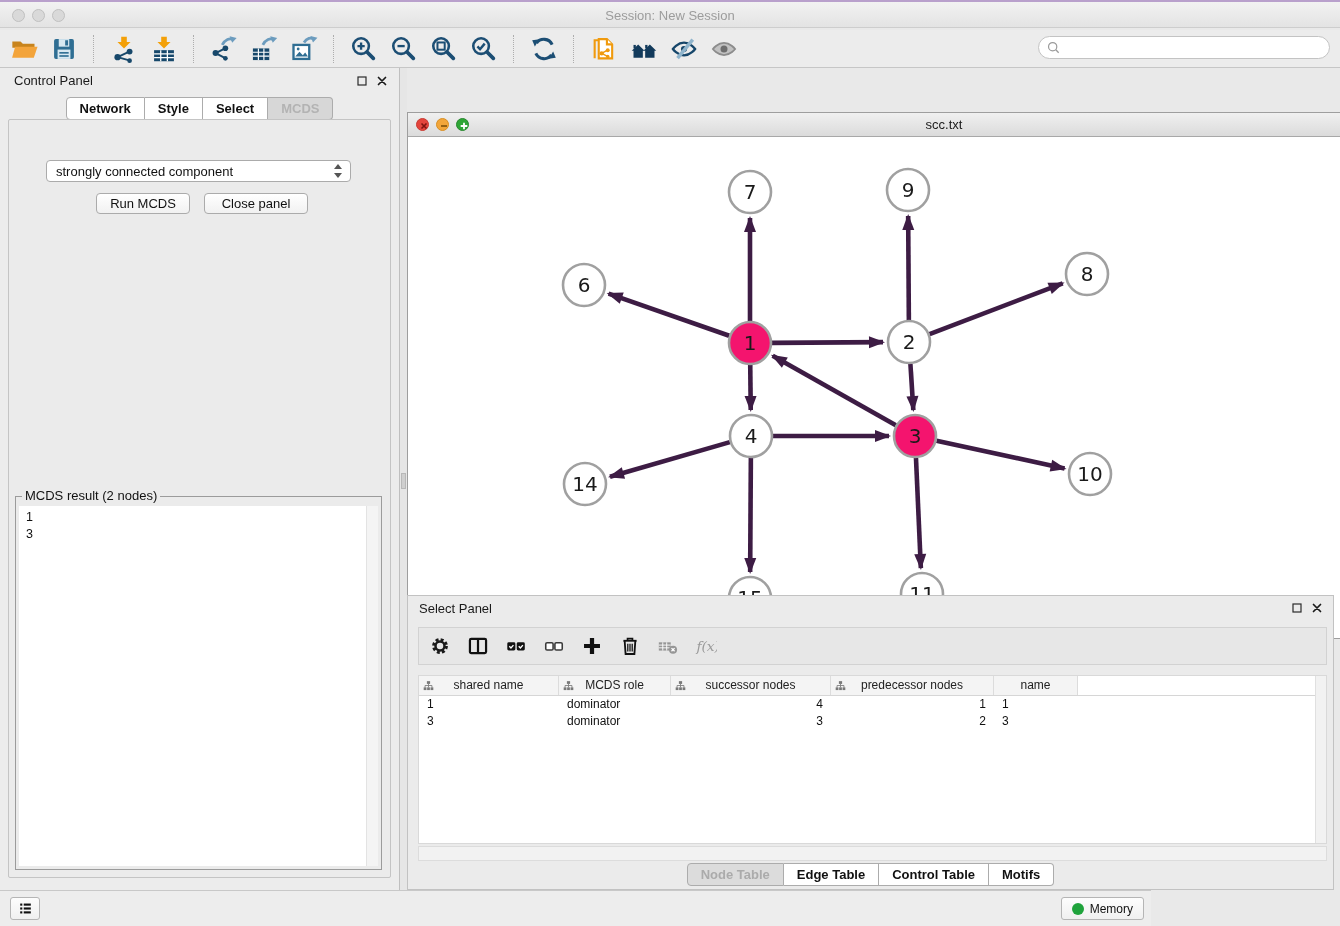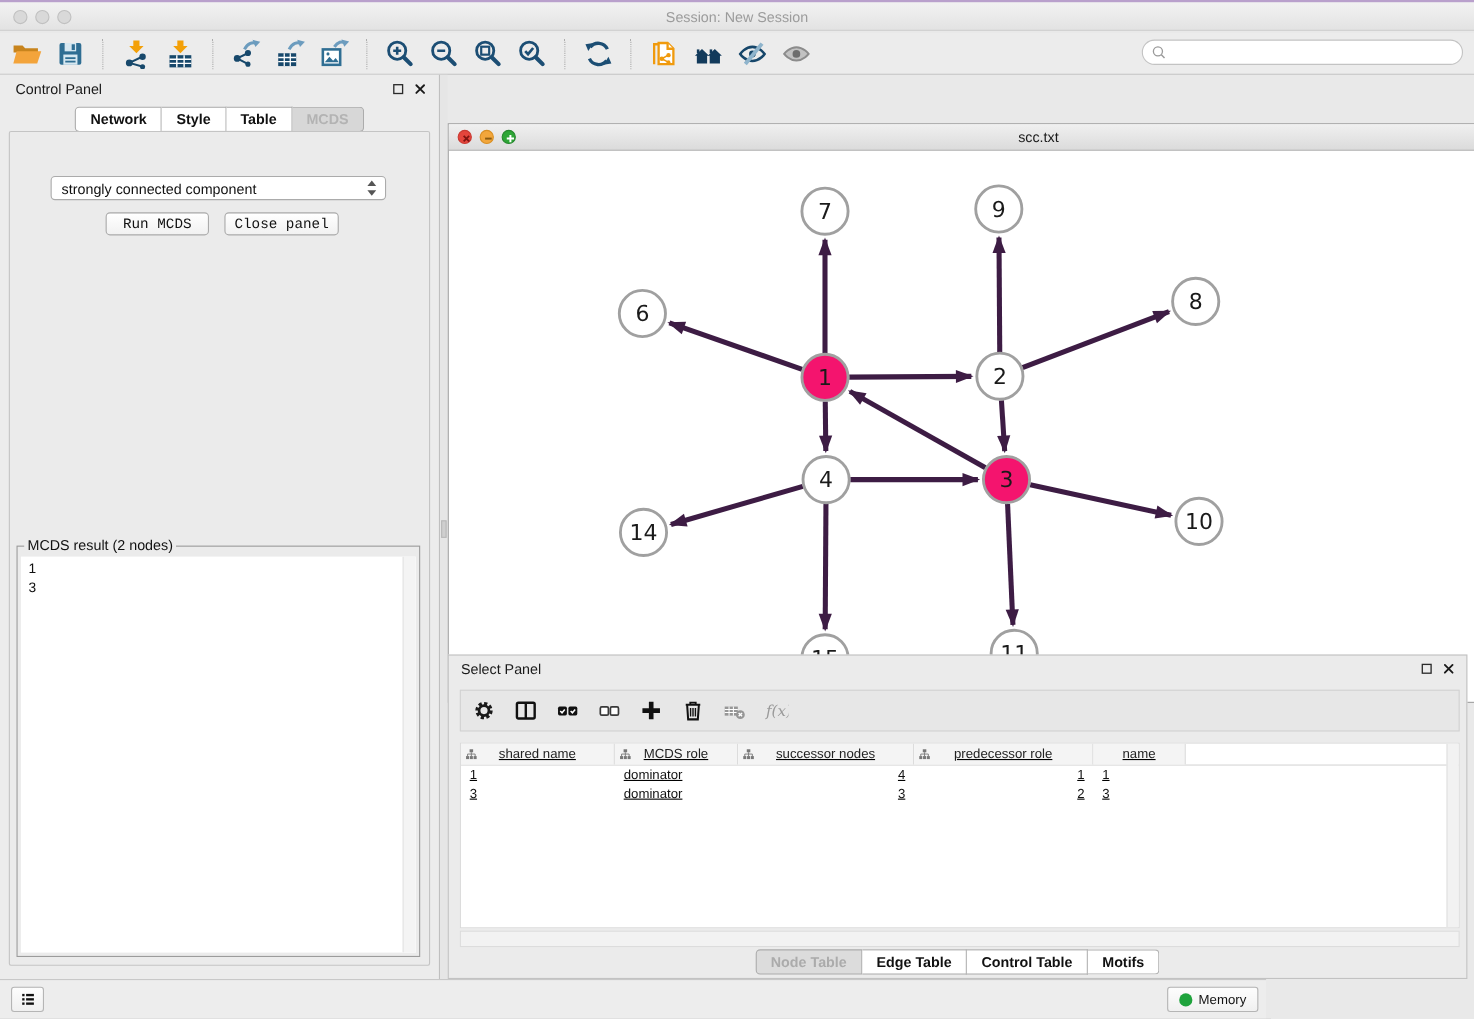--- a/index.html
+++ b/index.html
@@ -41,21 +41,21 @@
            border:1px solid #C4C4C4;border-radius:2px;}
   .opt-label{position:absolute;top:18px;left:0;width:100%;text-align:center;font-size:13px;color:#111;}
   .combo{position:absolute;top:40px;left:37px;right:39px;height:22px;background:#FFF;border:1px solid #ABABAB;
          border-radius:4px;font-size:13px;line-height:22px;padding-left:9px;box-sizing:border-box;color:#111;}
   .combo .arrows{position:absolute;right:7px;top:3px;width:9px;height:16px;}
   .combo .arrows div{width:0;height:0;border-left:4.5px solid transparent;border-right:4.5px solid transparent;}
   .arr-up{border-bottom:5px solid #555;margin-bottom:4px;}
   .arr-dn{border-top:5px solid #555;}
   .mac-btn{position:absolute;height:21px;border:1px solid #ABABAB;border-radius:4px;
            background:linear-gradient(#FFFFFF,#F1F1F1);font-size:13px;color:#111;
-           font-family:Liberation Mono, monospace;cursor:default;}
+           font-family:Liberation Sans, sans-serif;cursor:default;}
   .result-fs{position:absolute;left:6px;right:8px;top:376px;bottom:7px;border:1px solid #9B9B9B;}
   .result-legend{position:absolute;top:-9px;left:6px;background:#EBEBEB;padding:0 3px;font-size:13px;color:#111;}
   .result-ta{position:absolute;left:3px;right:3px;top:9px;bottom:3px;background:#FFF;overflow:hidden;}
   .result-ta pre{margin:3px 0 0 7px;font-family:"Liberation Sans",sans-serif;font-size:12.5px;line-height:17px;color:#111;}
   .vtrack{position:absolute;right:0;top:0;bottom:0;width:11px;background:#F4F4F4;border-left:1px solid #E3E3E3;}
 
   .splitter{left:400px;top:68px;width:7px;height:822px;background:#E6E6E6;}
   .split-handle{position:absolute;left:1px;top:405px;width:5px;height:16px;background:#CFCFCF;border:1px solid #B8B8B8;box-sizing:border-box;}
 
   
@@ -67,21 +67,21 @@
   .tl svg{position:absolute;left:1.5px;top:1.5px;width:10px;height:10px;}
   .net-canvas{position:absolute;left:0;top:24px;width:925px;height:501px;}
 
   
   .table-panel{left:407px;top:595px;width:927px;height:295px;background:#EBEBEB;border:1px solid #C2C2C2;box-sizing:border-box;}
   .tp-head{position:absolute;left:11px;top:5px;font-size:13px;color:#1A1A1A;}
   .tp-toolbar{position:absolute;top:31px;left:10px;right:6px;height:38px;background:#E7E7E7;
               border:1px solid #D2D2D2;display:flex;align-items:center;padding-left:8px;box-sizing:border-box;}
   .tp-btn{width:26px;height:26px;border:none;background:none;padding:2px;margin-right:12px;cursor:default;}
   .tp-btn svg{width:22px;height:22px;display:block;}
-  .tp-table{position:absolute;top:79px;left:10px;right:6px;bottom:45px;background:#FFF;border:1px solid #D9D9D9;box-sizing:border-box;overflow:hidden;text-decoration:underline;}
+  .tp-table{position:absolute;top:79px;left:10px;right:6px;bottom:45px;background:#FFF;border:1px solid #D9D9D9;box-sizing:border-box;overflow:hidden;}
   .thead{display:flex;height:19px;border-bottom:1px solid #D6D6D6;}
   .th{box-sizing:border-box;background:#F4F4F4;border-right:1px solid #DCDCDC;position:relative;
       font-size:12px;color:#222;text-align:center;line-height:19px;}
   .th svg{position:absolute;left:4px;top:4px;width:11px;height:11px;}
   .trow{display:flex;height:17px;font-size:12px;color:#111;}
   .td{box-sizing:border-box;line-height:17px;padding:0 8px;white-space:nowrap;overflow:hidden;}
   .tp-vtrack{position:absolute;right:0;top:0;bottom:0;width:10px;background:#F2F2F2;border-left:1px solid #E0E0E0;}
   .tp-hscroll{position:absolute;left:10px;right:6px;bottom:28px;height:15px;background:#F2F2F2;border:1px solid #DCDCDC;box-sizing:border-box;}
   .tp-tabs{position:absolute;bottom:3px;left:0;width:100%;display:flex;justify-content:center;}
   .tp-tabs .tab{font-weight:bold;}
@@ -376,21 +376,21 @@
     <div class="cp-head">Control Panel</div>
     <svg class="winbtn" style="right:31px">
         <use href="#sym-float"></use>
       </svg>
     <svg class="winbtn" style="right:11px">
         <use href="#sym-close"></use>
       </svg>
     <div class="tabsrow" id="cp-tabs">
         <div class="tab first">Network</div>
         <div class="tab">Style</div>
-        <div class="tab">Table</div>
+        <div class="tab">Select</div>
         <div class="tab last active">MCDS</div>
       </div>
 
     <div class="cp-body">
       <div class="combo">
         <span>strongly connected component</span>
         <span class="arrows">
             <div class="arr-up"></div>
             <div class="arr-dn"></div>
           </span>
@@ -560,21 +560,21 @@
               <use href="#sym-col-sort"></use>
             </svg><span>shared name</span></div>
           <div class="th" style="width: 112px;"><svg>
               <use href="#sym-col-sort"></use>
             </svg><span>MCDS role</span></div>
           <div class="th" style="width: 160px;"><svg>
               <use href="#sym-col-sort"></use>
             </svg><span>successor nodes</span></div>
           <div class="th" style="width: 163px;"><svg>
               <use href="#sym-col-sort"></use>
-            </svg><span>predecessor role</span></div>
+            </svg><span>predecessor nodes</span></div>
           <div class="th" style="width: 84px;"><span>name</span></div>
         </div>
       <div id="tp-rows">
           <div class="trow">
             <div class="td" style="width: 140px; text-align: left;">1</div>
             <div class="td" style="width: 112px; text-align: left;">dominator</div>
             <div class="td" style="width: 160px; text-align: right;">4</div>
             <div class="td" style="width: 163px; text-align: right;">1</div>
             <div class="td" style="width: 84px; text-align: left;">1</div>
           </div>

